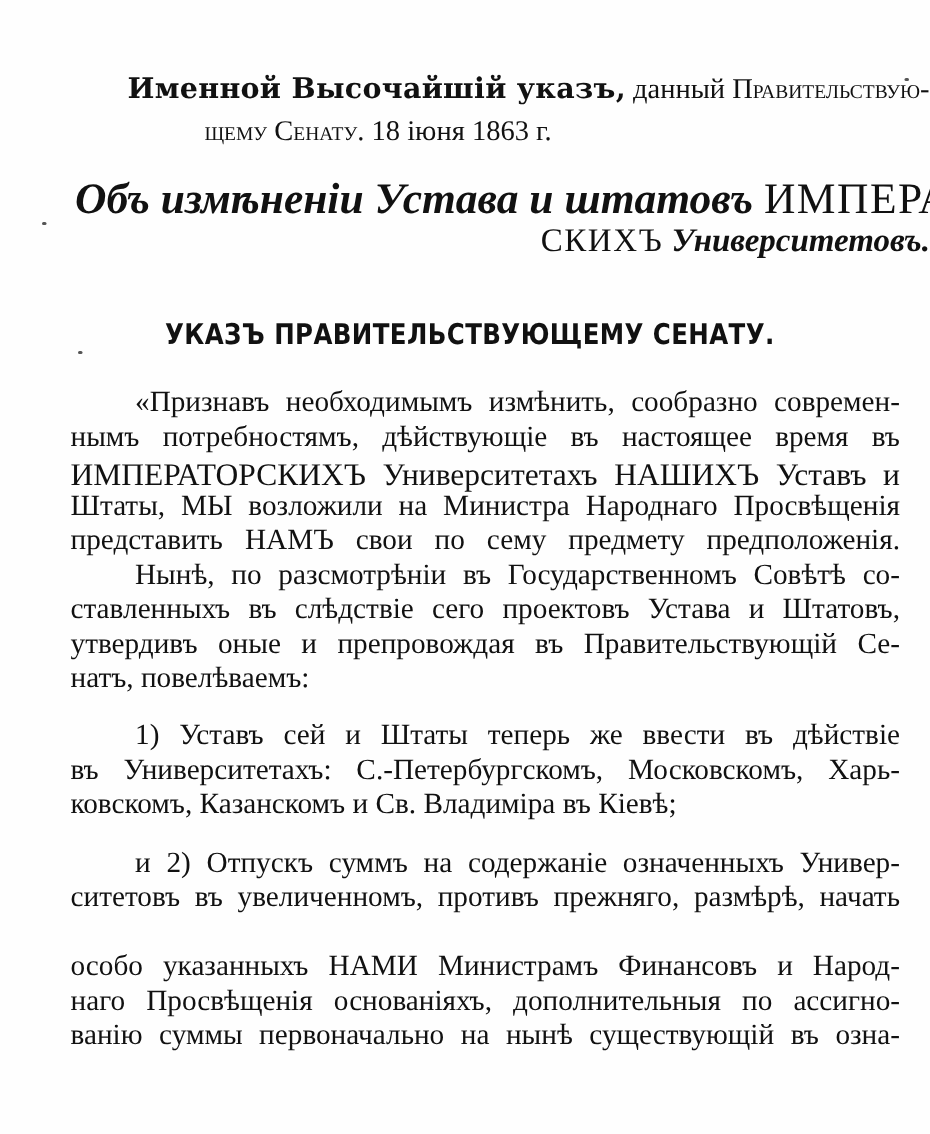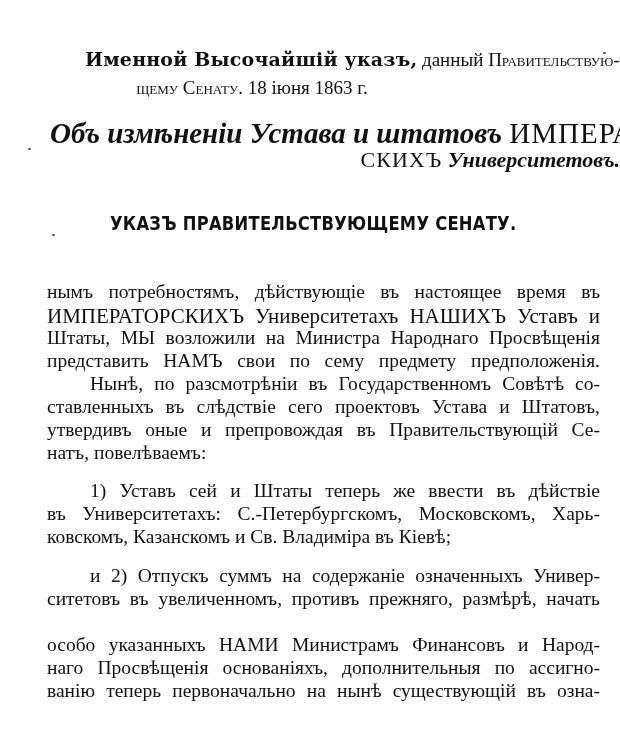--- a/index.html
+++ b/index.html
@@ -44,33 +44,34 @@
     <span class="ital-caps">ИМПЕРАТОР-</span>
   </div>
 
   <div class="line it2">
     <span class="ital-caps">СКИХЪ</span>
     <span>Университетовъ.</span>
   </div>
 
   <div class="line heading">УКАЗЪ ПРАВИТЕЛЬСТВУЮЩЕМУ СЕНАТУ.</div>
 
+  <div class="line body indent justify" style="top:258px">«Признавъ необходимымъ измѣнить, сообразно современ-</div>
   <div class="line body justify" style="top:281px">нымъ потребностямъ, дѣйствующіе въ настоящее время въ</div>
   <div class="line body justify" style="top:304px; font-size:21px">ИМПЕРАТОРСКИХЪ Университетахъ НАШИХЪ Уставъ и</div>
   <div class="line body justify" style="top:327px">Штаты, МЫ возложили на Министра Народнаго Просвѣщенія</div>
   <div class="line body justify" style="top:350px">представить НАМЪ свои по сему предмету предположенія.</div>
   <div class="line body indent justify" style="top:373px">Нынѣ, по разсмотрѣніи въ Государственномъ Совѣтѣ со-</div>
   <div class="line body justify" style="top:396px">ставленныхъ въ слѣдствіе сего проектовъ Устава и Штатовъ,</div>
   <div class="line body justify" style="top:419px">утвердивъ оные и препровождая въ Правительствующій Се-</div>
   <div class="line body" style="top:442px">натъ, повелѣваемъ:</div>
   <div class="line body indent justify" style="top:480px">1) Уставъ сей и Штаты теперь же ввести въ дѣйствіе</div>
   <div class="line body" style="top:526px">ковскомъ, Казанскомъ и Св. Владиміра въ Кіевѣ;</div>
   <div class="line body justify" style="top:503px">въ Университетахъ: С.-Петербургскомъ, Московскомъ, Харь-</div>
   <div class="line body indent justify" style="top:565px">и 2) Отпускъ суммъ на содержаніе означенныхъ Универ-</div>
   <div class="line body justify" style="top:588px">ситетовъ въ увеличенномъ, противъ прежняго, размѣрѣ, начать</div>
   <div class="line body justify" style="top:634px">особо указанныхъ НАМИ Министрамъ Финансовъ и Народ-</div>
   <div class="line body justify" style="top:657px">наго Просвѣщенія основаніяхъ, дополнительныя по ассигно-</div>
-  <div class="line body justify" style="top:680px">ванію теперь первоначально на нынѣ существующій въ озна-</div>
+  <div class="line body justify" style="top:680px">ванію суммы первоначально на нынѣ существующій въ озна-</div>
 
   <div class="dust" style="left:28px; top:148px"></div>
   <div class="dust" style="left:52px; top:234px"></div>
   <div class="dust" style="left:603px; top:52px"></div>
 </div>
 
 </body></html>

